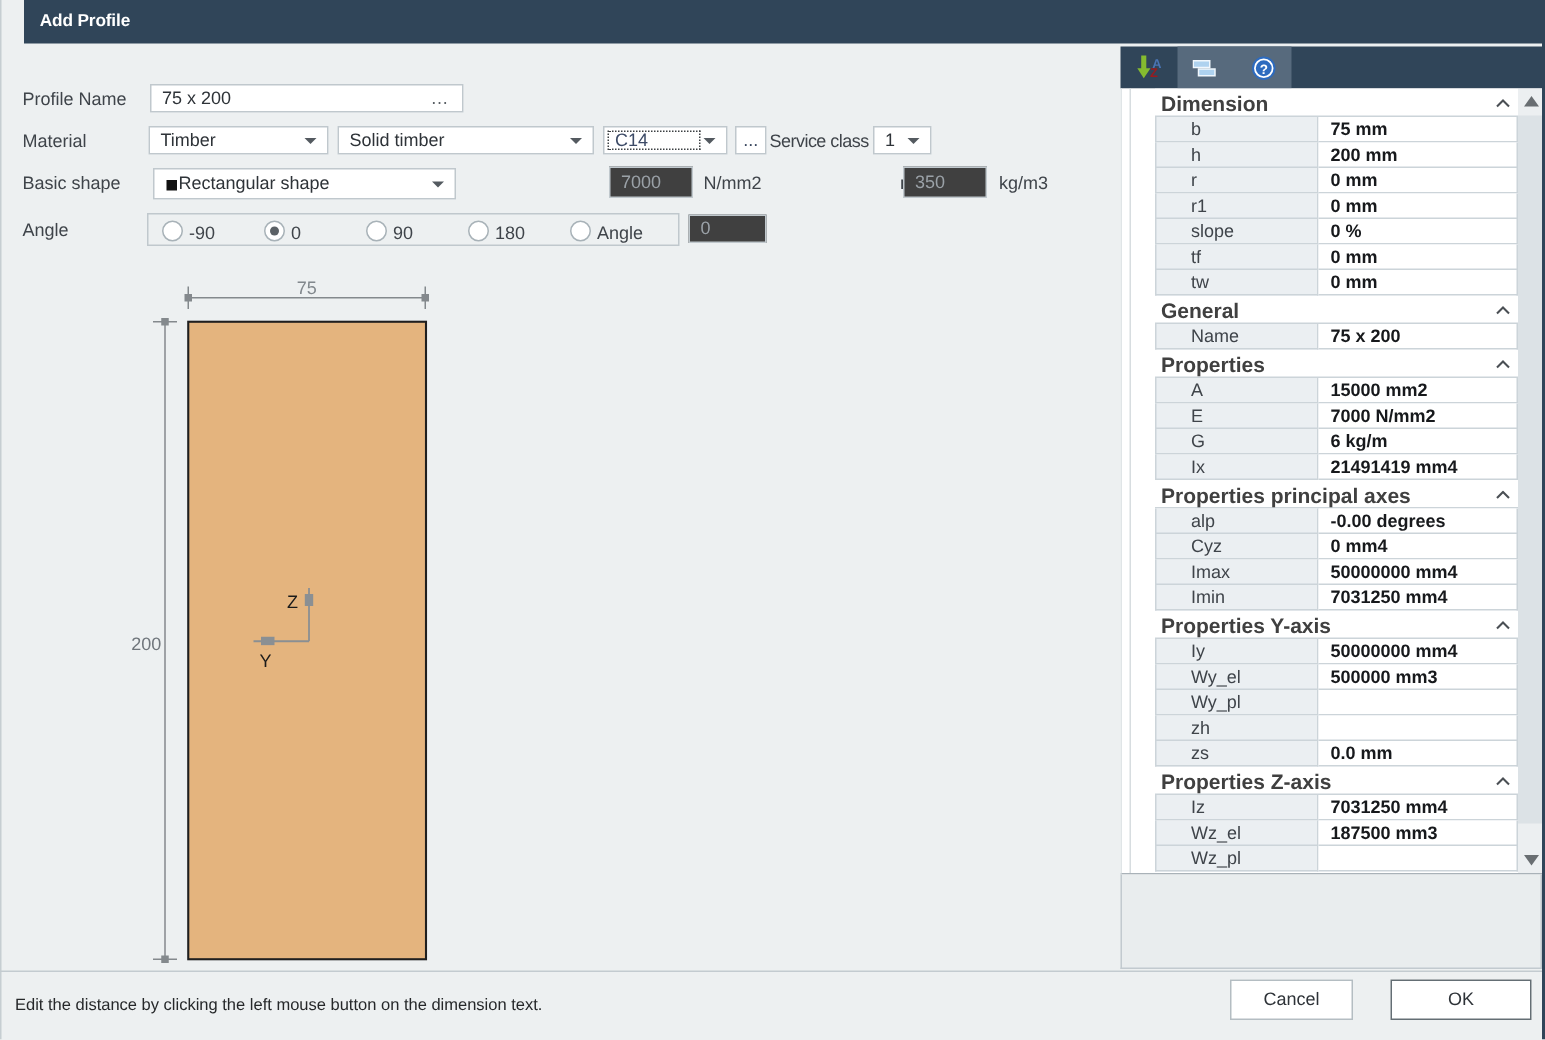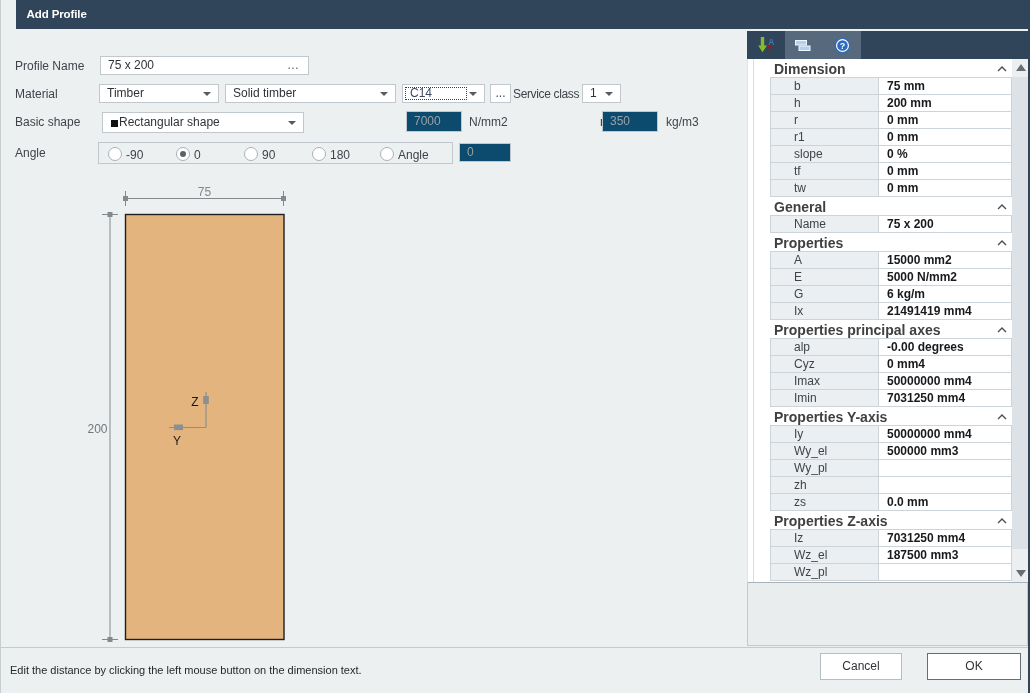--- a/index.html
+++ b/index.html
@@ -1,20 +1,20 @@
 <!DOCTYPE html>
 <html><head><meta charset="utf-8">
 <style>
 * { margin:0; padding:0; box-sizing:border-box; }
 html,body { width:1030px; height:693px; overflow:hidden; }
 body { font-family:"Liberation Sans", sans-serif; background:#edf0f1; position:relative; }
 .abs { position:absolute; }
 .lbl { position:absolute; font-size:12px; color:#3f444a; line-height:14px; white-space:nowrap; }
 .fld { position:absolute; background:#fff; border:1px solid #c0c8cd; font-size:12px; color:#2e3338; line-height:17px; padding-left:7px; white-space:nowrap; }
-.dis { background:#0c4a6e; color:#9aa1a7; }
+.dis { background:#404040; color:#9aa1a7; }
 .caret { position:absolute; right:7px; top:50%; margin-top:-2px; width:0; height:0; border-left:4px solid transparent; border-right:4px solid transparent; border-top:4px solid #545a60; }
 .ghdr { position:absolute; left:22px; width:241.5px; height:17px; background:#fff; border-bottom:1px solid #ccd4d9; }
 .ghtxt { position:absolute; left:4px; top:1px; font-size:14px; font-weight:bold; color:#404040; line-height:15px; white-space:nowrap; }
 .chev { position:absolute; right:5px; top:5px; }
 .grow { position:absolute; left:0px; width:263.5px; height:17px; }
 .gname { position:absolute; left:22px; width:109px; height:17px; background:#ebeff2; border-bottom:1px solid #ccd4d9; border-left:1px solid #ccd4d9; border-right:1px solid #ccd4d9; font-size:12px; color:#3f444a; line-height:16px; padding-left:23px; }
 .gval { position:absolute; left:131px; width:132.5px; height:17px; background:#fff; border-bottom:1px solid #ccd4d9; border-right:1px solid #ccd4d9; font-size:12px; font-weight:bold; color:#17191c; line-height:16px; padding-left:8px; white-space:nowrap; }
 .btn { position:absolute; background:#fff; font-size:12px; color:#2e3338; text-align:center; line-height:25px; }
 .radio { position:absolute; width:14px; height:14px; border-radius:50%; background:#fff; border:1px solid #a8b2b8; top:4px; }
 .rlbl { position:absolute; top:5px; font-size:12px; color:#3f444a; line-height:14px; }
@@ -170,21 +170,21 @@
       <svg class="chev" style="top:5px;" width="10" height="6" viewBox="0 0 10 6">
         <polyline points="1,5 5,1 9,5" fill="none" stroke="#4a4f54" stroke-width="1.4"></polyline>
       </svg>
     </div>
 <div class="grow" style="top:193px;">
       <div class="gname">A</div>
       <div class="gval">15000 mm2</div>
     </div>
 <div class="grow" style="top:210px;">
       <div class="gname">E</div>
-      <div class="gval">5000 N/mm2</div>
+      <div class="gval">7000 N/mm2</div>
     </div>
 <div class="grow" style="top:227px;">
       <div class="gname">G</div>
       <div class="gval">6 kg/m</div>
     </div>
 <div class="grow" style="top:244px;">
       <div class="gname">Ix</div>
       <div class="gval">21491419 mm4</div>
     </div>
 <div class="ghdr" style="top:263px;height:17px;">

